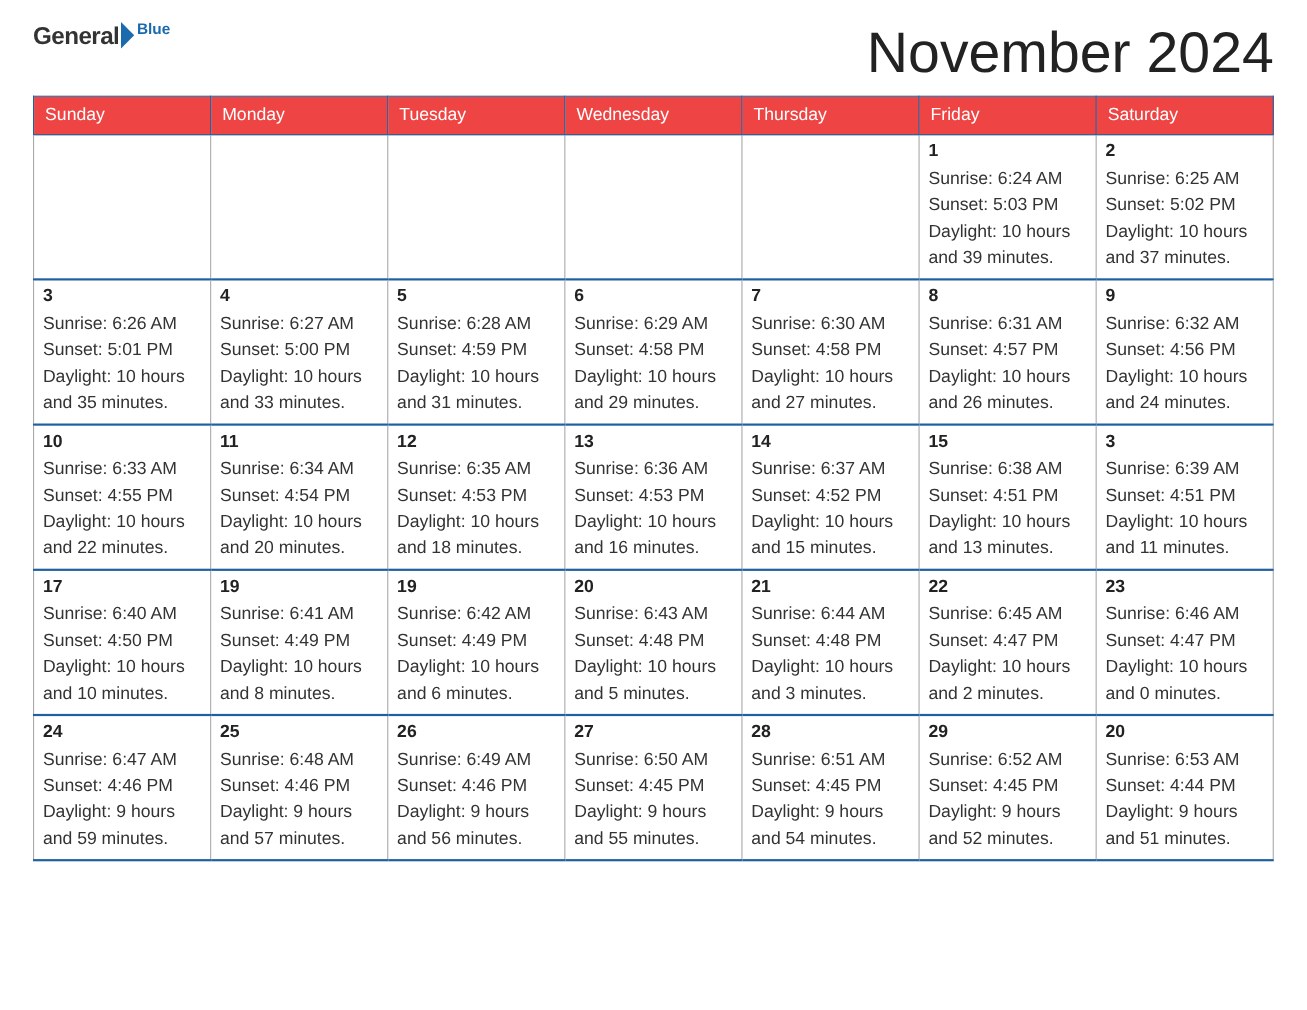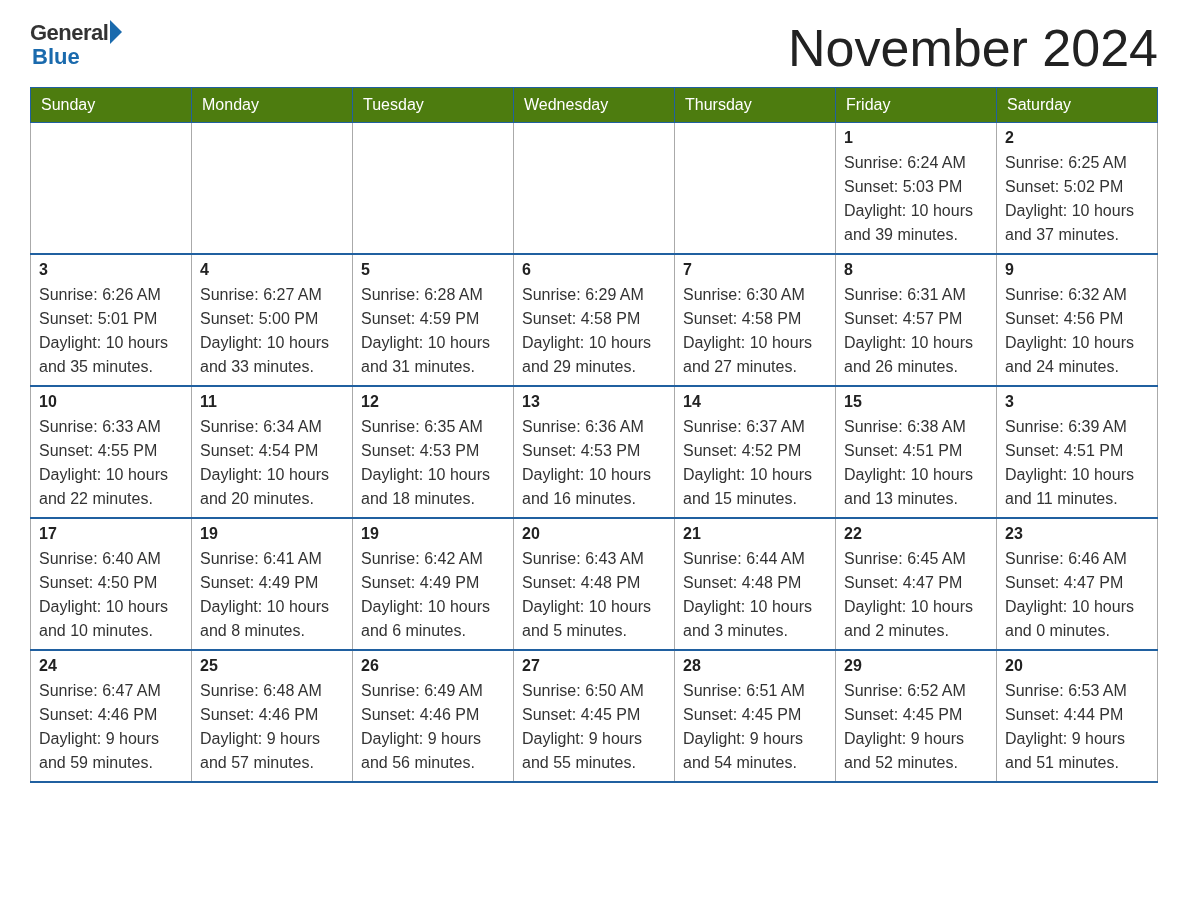--- a/index.html
+++ b/index.html
@@ -11,21 +11,21 @@
       padding: 20px 30px;
     }
     .header {
       display: flex;
       justify-content: space-between;
       align-items: flex-start;
       margin-bottom: 10px;
     }
     .logo {
       display: flex;
-      flex-direction: column;
+      flex-direction: row;
       align-items: flex-start;
     }
     .logo-top {
       display: flex;
       align-items: center;
     }
     .logo-general {
       font-size: 22px;
       font-weight: bold;
       color: #333333;
@@ -34,21 +34,21 @@
     .logo-arrow {
       width: 0;
       height: 0;
       border-left: 12px solid #1a6aad;
       border-top: 12px solid transparent;
       border-bottom: 12px solid transparent;
       margin-left: 2px;
       margin-top: -2px;
     }
     .logo-blue {
-      font-size: 22px;
+      font-size: 14px;
       font-weight: bold;
       color: #1a6aad;
       margin-top: -2px;
       margin-left: 2px;
     }
     .title-block {
       text-align: left;
     }
     .month-title {
       font-size: 52px;
@@ -60,21 +60,21 @@
       font-size: 20px;
       color: #444444;
       margin-top: 4px;
     }
     .calendar {
       width: 100%;
       border-collapse: collapse;
       margin-top: 10px;
     }
     .calendar th {
-      background-color: #4d7c0f;
+      background-color: #ef4444;
       color: #ffffff;
       font-size: 16px;
       font-weight: normal;
       padding: 8px 10px;
       text-align: left;
       border: 1px solid #2060a0;
     }
     .calendar td {
       border: 1px solid #aaaaaa;
       vertical-align: top;

